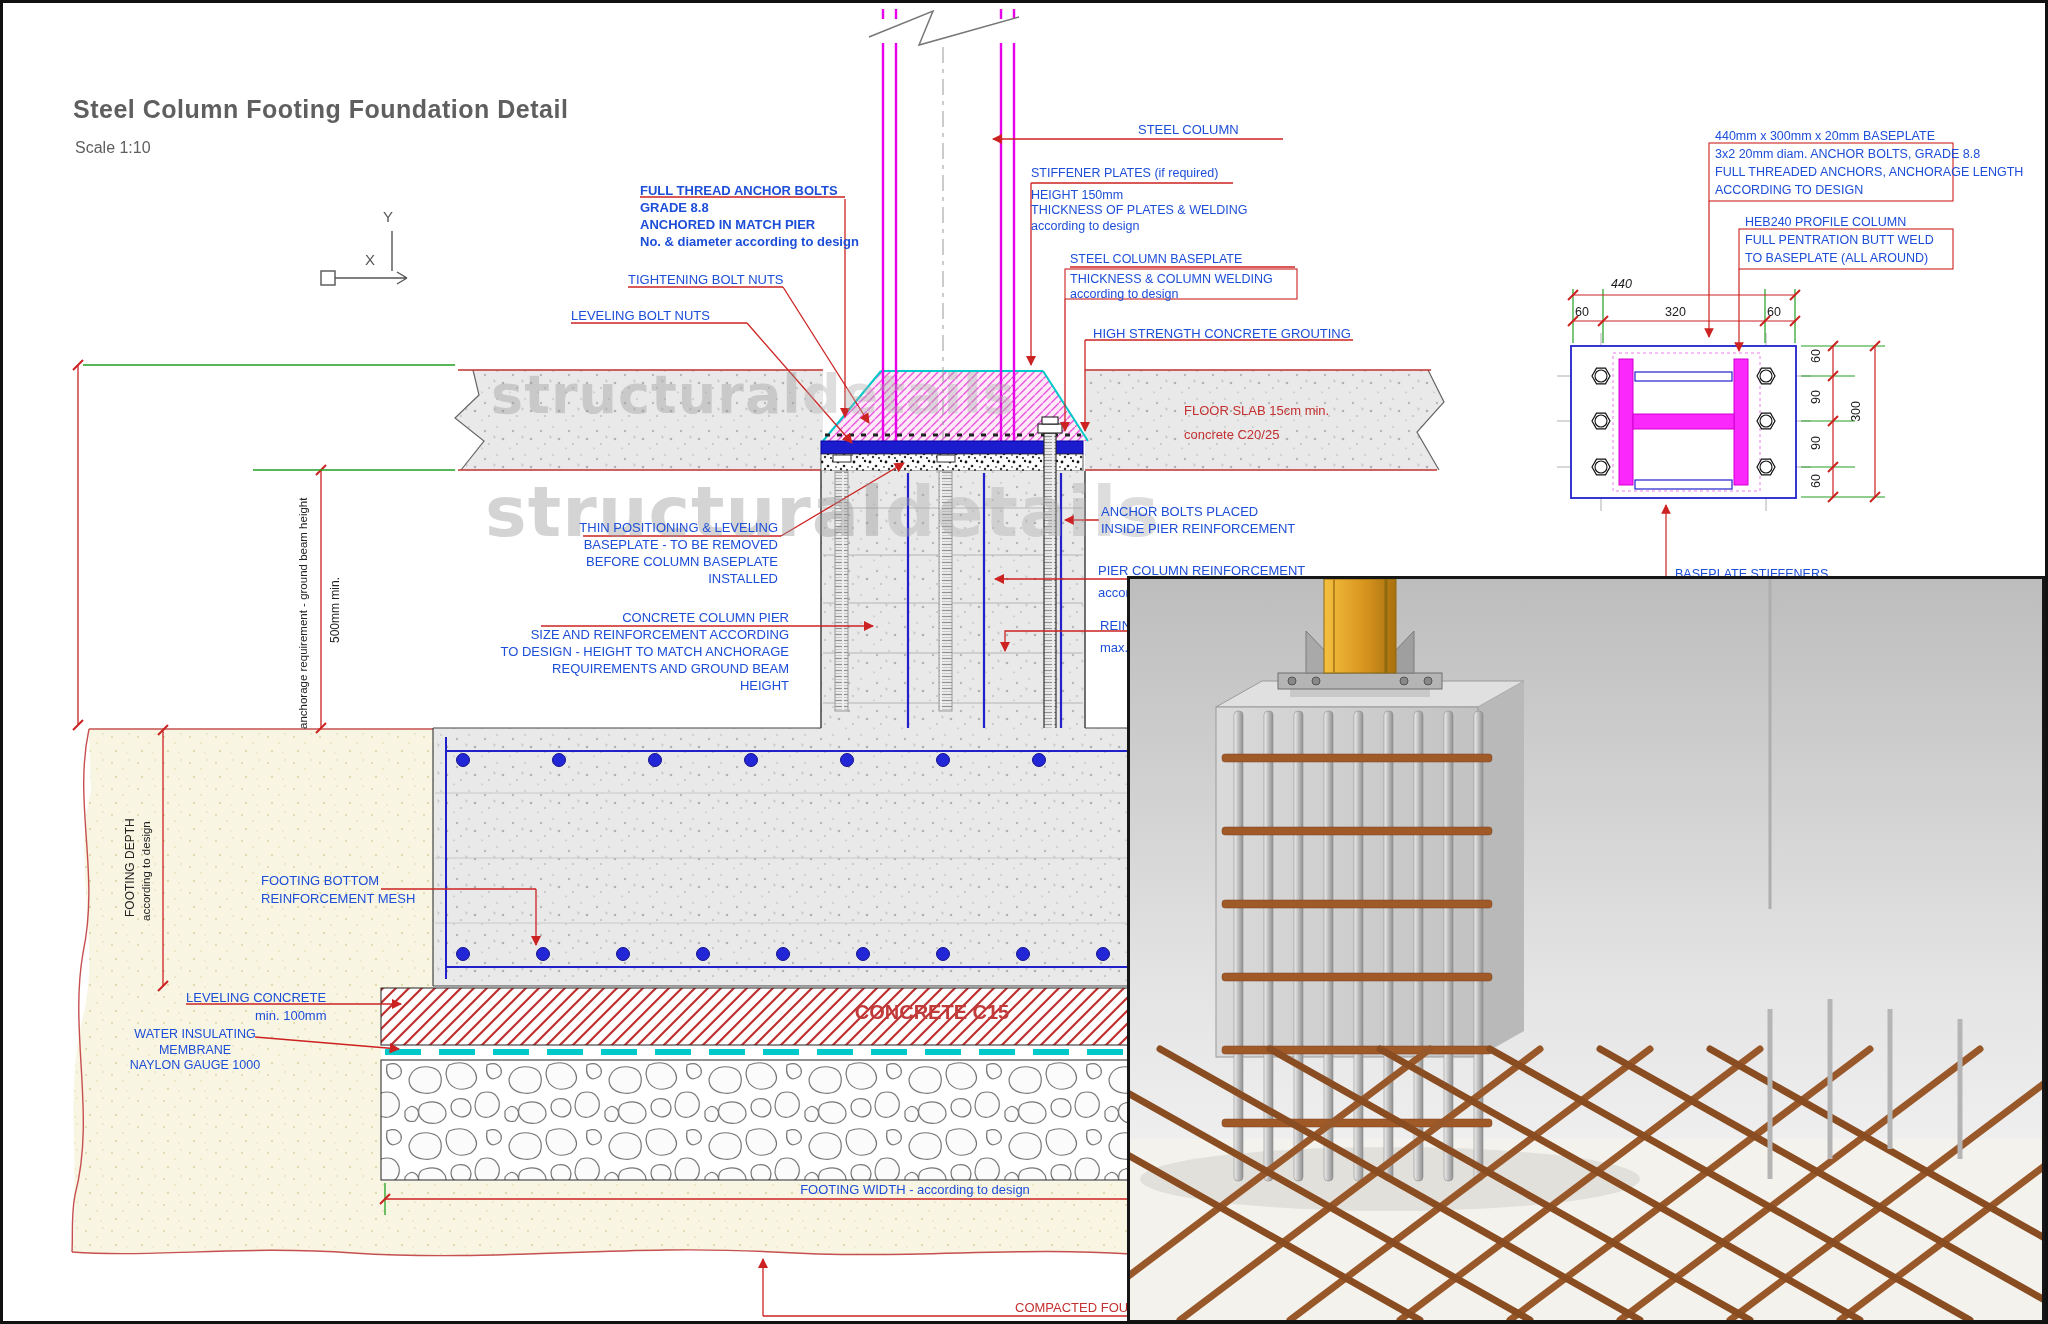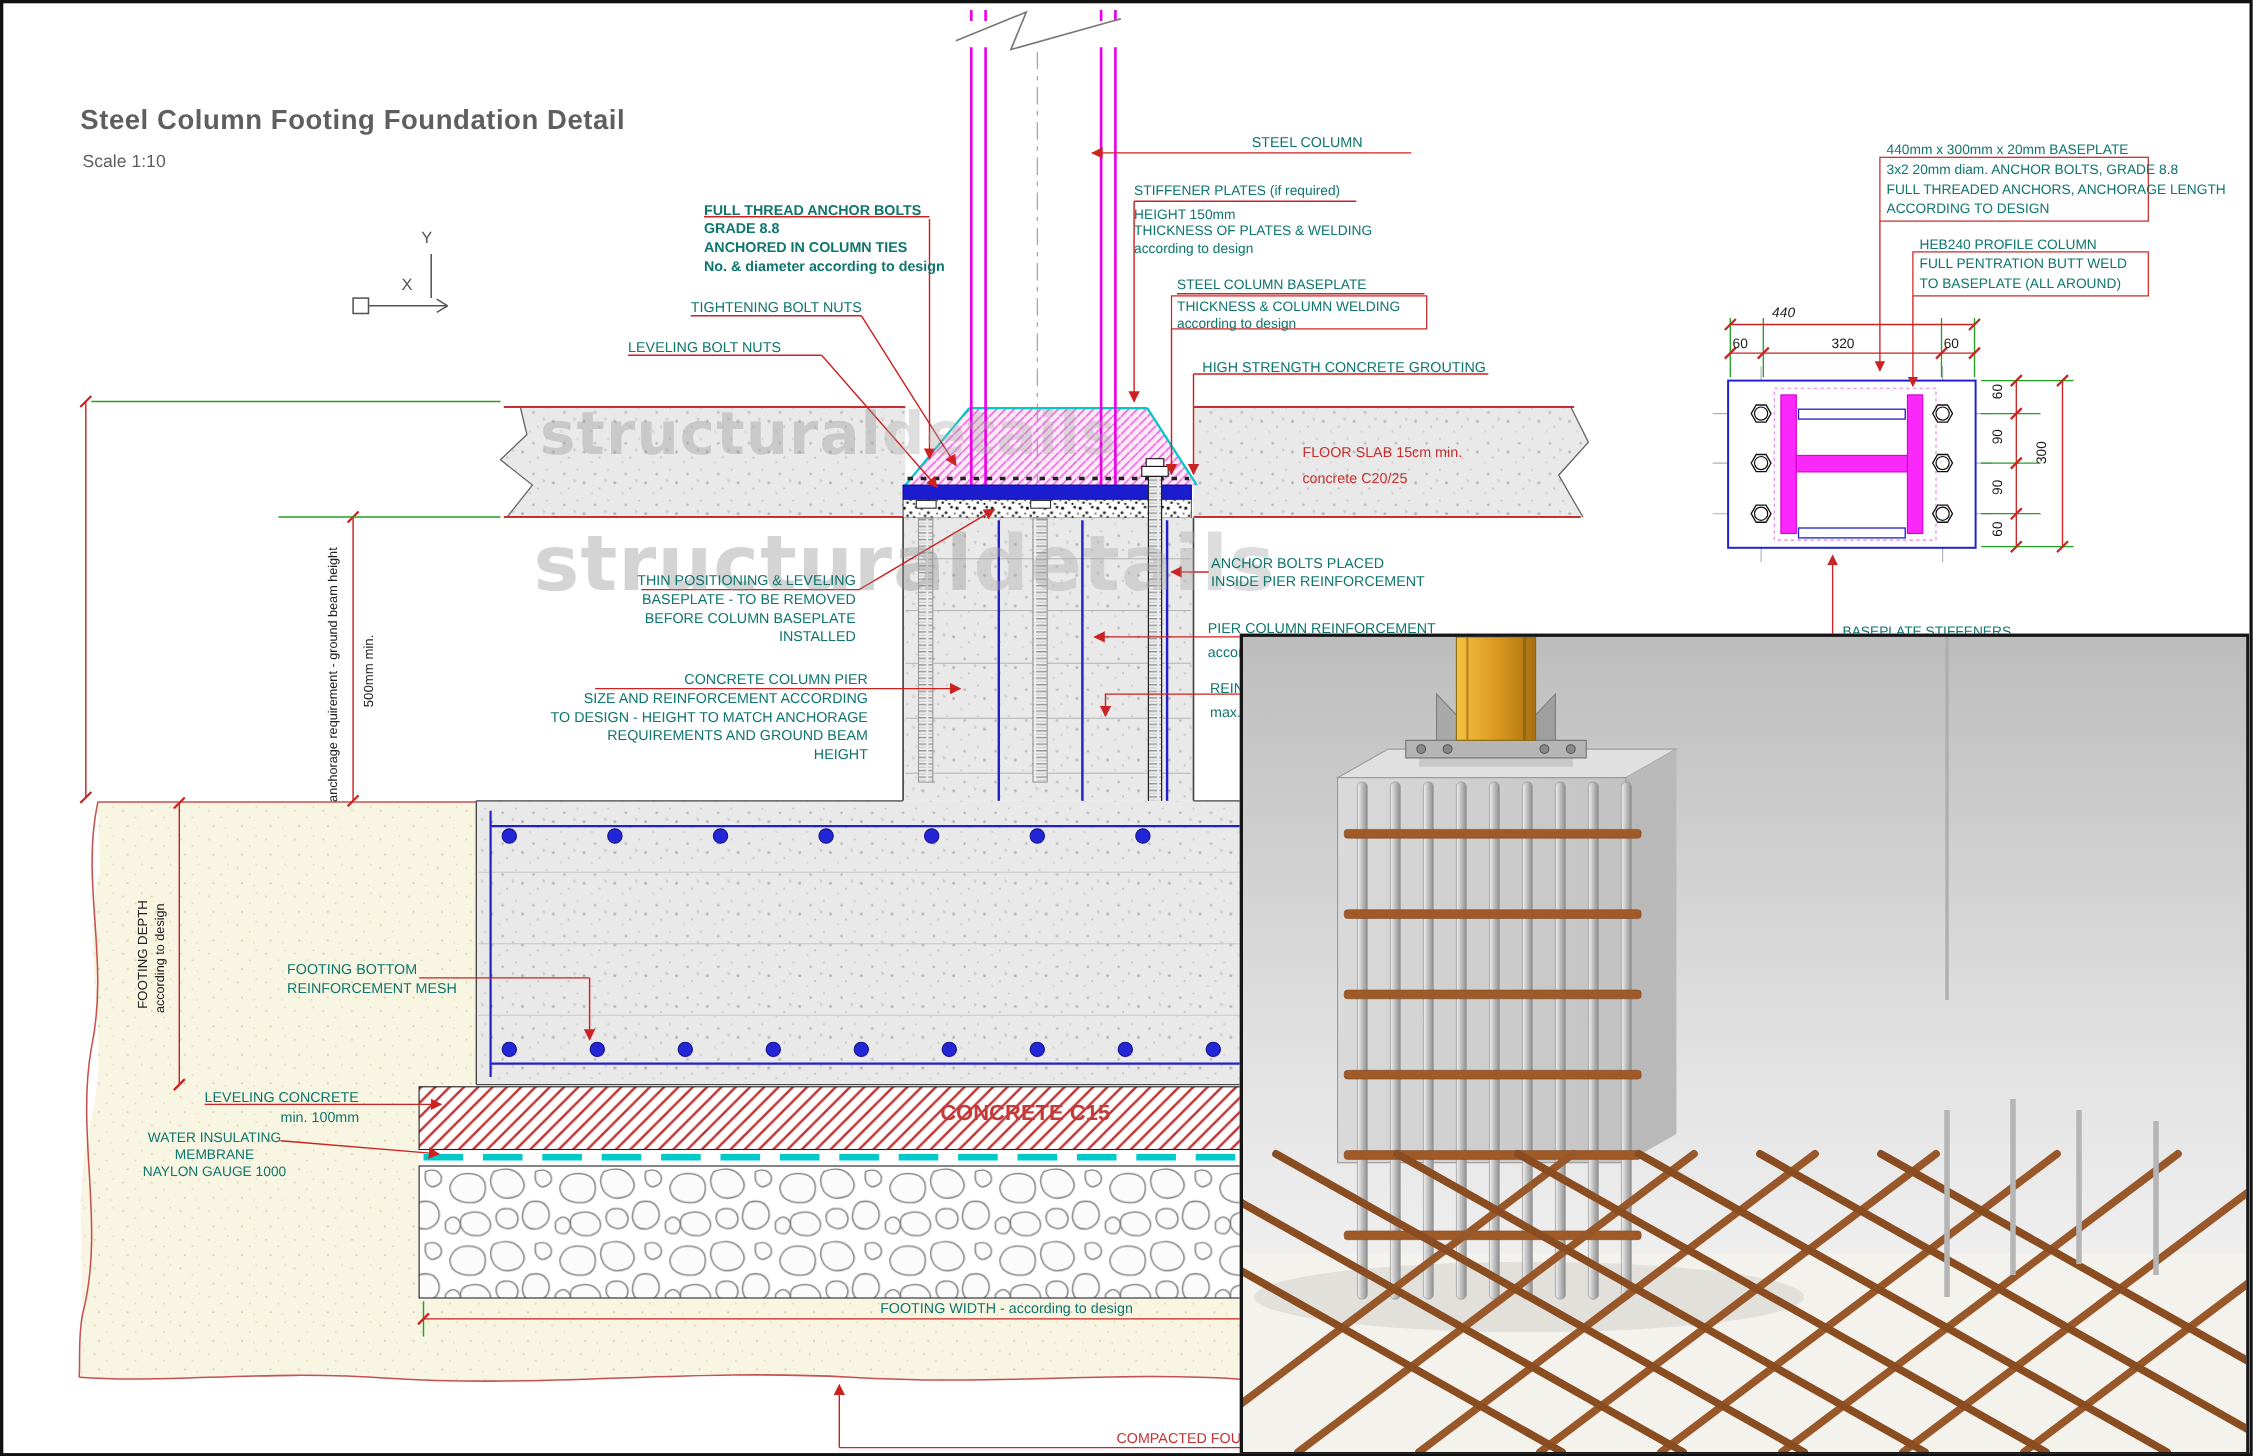--- a/index.html
+++ b/index.html
@@ -1,19 +1,19 @@
 <!DOCTYPE html>
 <html><head>
 <meta charset="utf-8">
 <style>
   html,body{margin:0;padding:0;background:#888;}
   .canvas{position:relative;width:2048px;height:1324px;background:#fff;border:3px solid #111;
           box-sizing:border-box;overflow:hidden;font-family:"Liberation Sans",sans-serif;}
   .svgmain{position:absolute;left:0;top:0;z-index:1;}
-  .t{position:absolute;z-index:3;white-space:nowrap;color:#0f766e;}
+  .t{position:absolute;z-index:3;white-space:nowrap;color:#1d4ed8;}
   .ann{font:13px/17px "Liberation Sans",sans-serif;}
   .ann-sm{font:12.5px/15.5px "Liberation Sans",sans-serif;}
   .ra{text-align:right;}
   .ca{text-align:center;}
   .red{color:#c43030;}
   .ttl{font:bold 25px "Liberation Sans",sans-serif;color:#5f5f5f;letter-spacing:.5px;}
   .scl{font:16px "Liberation Sans",sans-serif;color:#5f5f5f;}
   .vt{position:absolute;z-index:3;writing-mode:vertical-rl;transform:rotate(180deg);
       color:#222;white-space:nowrap;}
   .dim{position:absolute;z-index:3;font:12.5px "Liberation Sans",sans-serif;color:#1a1a1a;white-space:nowrap;}
@@ -272,21 +272,21 @@
 
 <div class="t ttl" style="left:70px;top:92px;">Steel Column Footing Foundation Detail</div>
 <div class="t scl" style="left:72px;top:136px;">Scale 1:10</div>
 
 <div class="t axis" style="left:362px;top:248px;">X</div>
 <div class="t axis" style="left:380px;top:205px;">Y</div>
 
 <div class="t ann" style="left:637px;top:179px;font-weight:bold;">
   <div>FULL THREAD ANCHOR BOLTS</div>
   <div>GRADE 8.8</div>
-  <div>ANCHORED IN COLUMN TIES</div>
+  <div>ANCHORED IN MATCH PIER</div>
   <div>No. &amp; diameter according to design</div>
 </div>
 <div class="t ann" style="left:625px;top:268px;">TIGHTENING BOLT NUTS</div>
 <div class="t ann" style="left:568px;top:304px;">LEVELING BOLT NUTS</div>
 <div class="t ann ra" style="left:475px;top:516px;width:300px;">
   <div>THIN POSITIONING &amp; LEVELING</div>
   <div>BASEPLATE - TO BE REMOVED</div>
   <div>BEFORE COLUMN BASEPLATE</div>
   <div>INSTALLED</div>
 </div>

